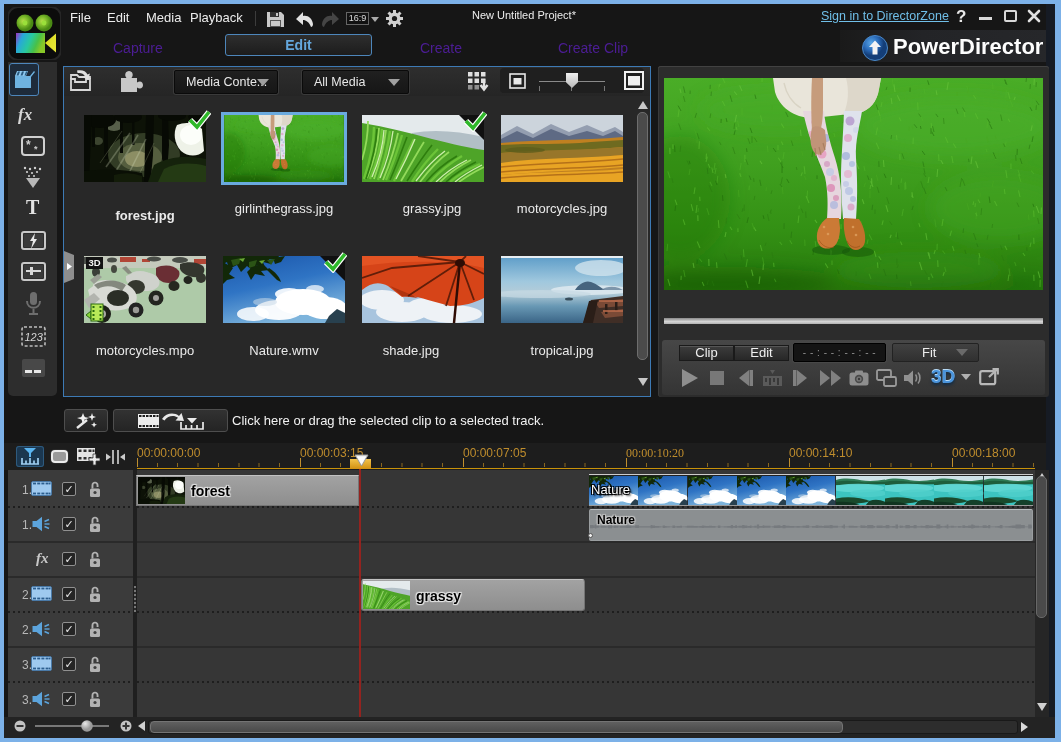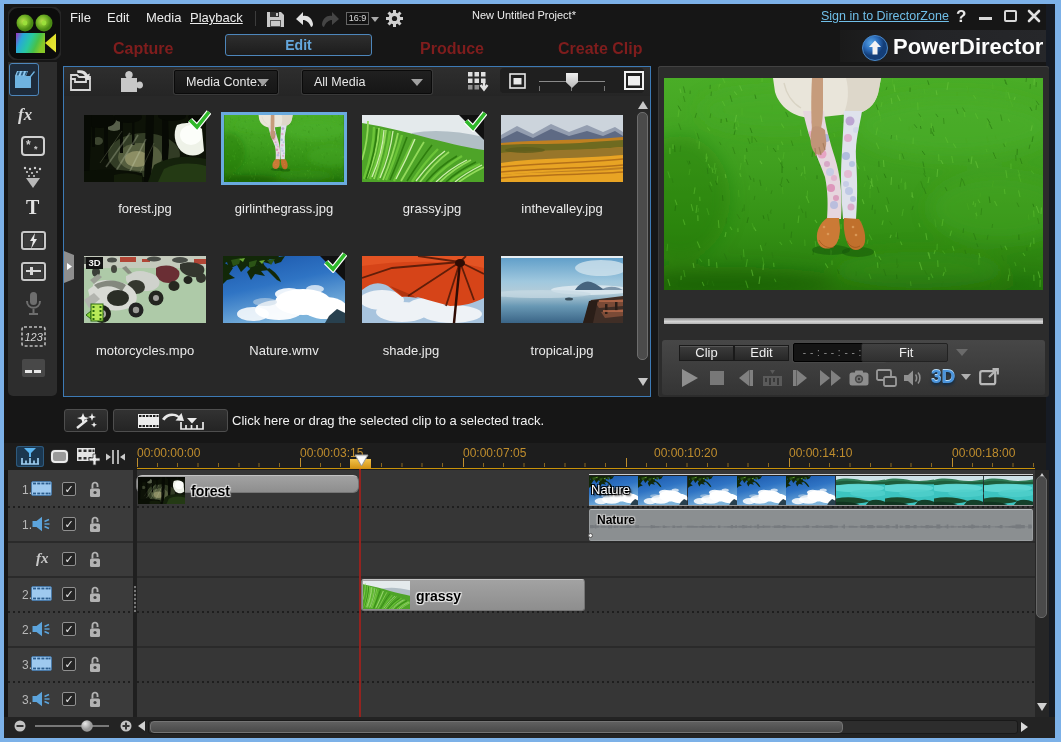--- a/index.html
+++ b/index.html
@@ -8,21 +8,21 @@
 .abs { position:absolute; }
 #win { position:absolute; left:4px; top:4px; width:1051px; height:734px; background:#161616; }
 #winedge { position:absolute; left:1046px; top:4px; width:9px; height:734px; background:#161b24; }
 
 
 .menu { position:absolute; top:10px; color:#ececec; font-size:13px; }
 #titletext { position:absolute; left:472px; top:9px; color:#ececec; font-size:11px; }
 #signin { position:absolute; left:821px; top:9px; color:#70bfe8; font-size:12.5px; text-decoration:underline; }
 
 
-.tab { position:absolute; color:#7f1d1d; font-size:16px; font-weight:bold; }
+.tab { position:absolute; color:#4c1d95; font-size:14px; font-weight:normal; }
 #editbtn { position:absolute; left:225px; top:34px; width:147px; height:22px; border:1px solid #4d86bb; border-radius:3px; background:linear-gradient(#2e2e2e,#1c1c1c); color:#64a7dc; font-size:14px; font-weight:bold; text-align:center; line-height:21px; }
 #pdtext { position:absolute; left:893px; top:34px; color:#fdfdfd; font-size:22px; font-weight:bold; }
 
 
 #mediapanel { position:absolute; left:63px; top:66px; width:588px; height:331px; background:#282828; border:1px solid #3d7ab5; }
 #mtoolbar { position:absolute; left:64px; top:67px; width:586px; height:29px; background:linear-gradient(#2e2e2e,#252525); }
 .dd { position:absolute; top:70px; height:24px; background:linear-gradient(#202020,#161616); border:1px solid #0a0a0a; box-shadow:0 0 0 1px #3a3a3a; border-radius:2px; color:#e8e8e8; font-size:12.5px; line-height:22px; padding-left:11px; }
 .dd .arr { position:absolute; right:8px; top:8px; width:0; height:0; border-left:6px solid transparent; border-right:6px solid transparent; border-top:7px solid #a0a0a0; }
 #zoominset { position:absolute; left:500px; top:68px; width:144px; height:25px; background:#1f1f1f; border-radius:4px; }
 
@@ -31,21 +31,21 @@
 #mscroll { position:absolute; left:636px; top:97px; width:13px; height:292px; }
 #mscrollthumb { position:absolute; left:637px; top:112px; width:11px; height:248px; background:#4b4b4b; border:1px solid #6e6e6e; border-radius:5px; }
 
 
 #prevpanel { position:absolute; left:658px; top:66px; width:391px; height:331px; background:#2c2c2c; border-radius:3px; box-shadow:inset 0 1px 0 #424242, inset 1px 0 0 #3a3a3a; }
 #video { position:absolute; left:664px; top:78px; width:379px; height:212px; overflow:hidden; background:#1e7a0e; }
 #seekbar { position:absolute; left:664px; top:318px; width:379px; height:6px; background:linear-gradient(#8a8a8a,#d6d6d6 60%,#b0b0b0); }
 #controls { position:absolute; left:662px; top:340px; width:383px; height:55px; background:linear-gradient(#474747,#343434); border-radius:3px; }
 .pbtn { position:absolute; top:345px; height:16px; background:linear-gradient(#3c3c3c,#272727); border:1px solid #1a1a1a; box-shadow:inset 0 1px 0 #565656; color:#f0f0f0; font-size:13px; text-align:center; line-height:14px; }
 #timecode { position:absolute; left:793px; top:343px; width:93px; height:19px; background:#141414; border:1px solid #000; box-shadow:0 0 0 1px #484848; border-radius:2px; color:#909090; font-size:10px; text-align:center; line-height:18px; letter-spacing:0.5px; }
-#fitdd { position:absolute; left:861px; top:343px; width:87px; height:19px; background:linear-gradient(#414141,#303030); border:1px solid #222; border-radius:2px; color:#ececec; font-size:13px; line-height:17px; padding-left:37px; }
+#fitdd { position:absolute; left:892px; top:343px; width:87px; height:19px; background:linear-gradient(#414141,#303030); border:1px solid #222; border-radius:2px; color:#ececec; font-size:13px; line-height:17px; padding-left:29px; }
 #fitarr { position:absolute; left:956px; top:349px; width:0; height:0; border-left:6px solid transparent; border-right:6px solid transparent; border-top:7px solid #6a6a6a; }
 
 
 .tbtn { position:absolute; top:409px; height:23px; background:linear-gradient(#323232,#242424); border:1px solid #4e4e4e; border-radius:3px; }
 #ttext { position:absolute; left:232px; top:413px; color:#f2f2f2; font-size:13px; }
 
 
 #ruler { position:absolute; left:4px; top:443px; width:1042px; height:27px; background:#1d1d1d; }
 .rlicon { position:absolute; top:446px; height:21px; border-radius:3px; }
 .tcode { position:absolute; top:446px; color:#bf8d2d; font-size:12px; }
@@ -73,21 +73,21 @@
 </style>
 </head>
 <body>
 <div id="win"></div>
 <div class="abs" style="left:840px;top:30px;width:206px;height:32px;background:linear-gradient(90deg,#1a1a1a,#232427 40%,#26272a);"></div>
 <div id="winedge"></div>
 
 <div class="menu" style="left:70px;">File</div>
 <div class="menu" style="left:107px;">Edit</div>
 <div class="menu" style="left:146px;">Media</div>
-<div class="menu" style="left:190px;text-decoration:underline;">Playback</div>
+<div class="menu" style="left:190px;">Playback</div>
 <div class="abs" style="left:255px;top:11px;width:1px;height:15px;background:#3c3c3c;"></div>
 <svg class="abs" style="left:266px;top:11px;" width="19" height="17" viewBox="0 0 19 17">
   <path d="M1 1 h14 l3 3 v12 h-17 z" fill="#c9c9c9"></path>
   <rect x="4" y="1" width="9" height="5" fill="#333"></rect>
   <rect x="10" y="2" width="2" height="3" fill="#c9c9c9"></rect>
   <rect x="4" y="9" width="11" height="7" fill="#555"></rect>
   <rect x="5" y="10" width="9" height="5" fill="#c9c9c9"></rect>
 </svg>
 <svg class="abs" style="left:294px;top:10px;" width="20" height="18" viewBox="0 0 20 18">
   <path d="M2 9 L9 2 L9 6 C14 5 18 8 19 14 C19 16 18 17 17 17 C15 12 12 10 9 10 L9 15 Z" fill="#e2e2e2"></path>
@@ -147,21 +147,21 @@
   <circle cx="17" cy="16" r="8.5" fill="url(#reel)"></circle>
   <circle cx="36" cy="16" r="8.5" fill="url(#reel)"></circle>
   <circle cx="17" cy="16" r="2.4" fill="#9adf3a"></circle>
   <circle cx="36" cy="16" r="2.4" fill="#9adf3a"></circle>
   <rect x="8" y="26" width="29" height="20" fill="url(#cam)"></rect>
   <path d="M37 36 L48 26.5 L48 45.5 Z" fill="url(#lens)"></path>
 </svg>
 
 <div class="tab" style="left:113px;top:40px;">Capture</div>
 <div id="editbtn">Edit</div>
-<div class="tab" style="left:420px;top:40px;">Produce</div>
+<div class="tab" style="left:420px;top:40px;">Create</div>
 <div class="tab" style="left:558px;top:40px;">Create Clip</div>
 <svg class="abs" style="left:862px;top:35px;" width="26" height="26" viewBox="0 0 26 26">
   <defs>
       <radialGradient id="pdc" cx="35%" cy="30%">
     <stop offset="0%" stop-color="#5aa8e8"></stop>
         <stop offset="60%" stop-color="#2a6ab8"></stop>
         <stop offset="100%" stop-color="#143e78"></stop>
   </radialGradient>
     </defs>
   <circle cx="13" cy="13" r="12.5" fill="url(#pdc)" stroke="#4a88c8" stroke-width="1"></circle>
@@ -220,21 +220,21 @@
 </svg>
 <svg class="abs" style="left:21px;top:358px;" width="25" height="20" viewBox="0 0 25 20">
   <rect x="1" y="1" width="23" height="18" rx="2" fill="#484848"></rect>
   <rect x="4" y="12" width="7" height="3" fill="#e8e8e8"></rect>
   <rect x="13" y="12" width="7" height="3" fill="#e8e8e8"></rect>
 </svg>
 
 <div id="mediapanel"></div>
 <div id="mtoolbar"></div>
 <div class="dd" style="left:174px;width:104px;">Media Conte...<div class="arr"></div></div>
-<div class="dd" style="left:302px;width:130px;">All Media<div class="arr"></div></div>
+<div class="dd" style="left:302px;width:107px;">All Media<div class="arr"></div></div>
 <svg class="abs" style="left:69px;top:69px;" width="24" height="24" viewBox="0 0 24 24">
   <path d="M2 10 L2 21 L21 21 L21 10 L17 10 L17 13 L6 13 L6 10 Z" fill="none" stroke="#d8d8d8" stroke-width="1.8"></path>
   <path d="M2 10 L2 6 L8 6 L10 8 L21 8 L21 10" fill="none" stroke="#d8d8d8" stroke-width="1.8"></path>
   <path d="M8 1.5 C13 0.5 17 2 18.5 5.5 L21 4.5 L19 10.5 L13 8 L15.8 7 C14.5 4.5 12 3.5 8.5 4 Z" fill="#e0e0e0"></path>
 </svg>
 <svg class="abs" style="left:119px;top:70px;" width="24" height="23" viewBox="0 0 24 23">
   <path d="M2 8 L7.5 8 C4.8 4.8 6.8 1 10 1 C13.2 1 15.2 4.8 12.5 8 L18 8 L18 12.5 C21.2 10.2 24 12 24 15 C24 18 21.2 19.8 18 17.5 L18 22 L2 22 Z" fill="#c8c8c8"></path>
 </svg>
 <svg class="abs" style="left:468px;top:72px;" width="21" height="20" viewBox="0 0 21 20">
   <g fill="#e0e0e0">
@@ -666,24 +666,24 @@
 <div class="abs" style="left:459px;top:115px;width:0;height:0;border-left:25px solid transparent;border-top:25px solid #101010;z-index:3;"></div>
 <svg class="abs" style="left:464px;top:111px;z-index:4;" width="23" height="21" viewBox="0 0 23 21">
     <path d="M2 10 L9 17 L21 2" stroke="#fff" stroke-width="6" fill="none"></path>
     <path d="M2 10 L9 17 L21 2" stroke="#2fb82a" stroke-width="3.6" fill="none"></path>
   </svg>
 <div class="abs" style="left:320px;top:256px;width:0;height:0;border-left:25px solid transparent;border-top:25px solid #101010;z-index:3;"></div>
 <svg class="abs" style="left:324px;top:252px;z-index:4;" width="23" height="21" viewBox="0 0 23 21">
     <path d="M2 10 L9 17 L21 2" stroke="#fff" stroke-width="6" fill="none"></path>
     <path d="M2 10 L9 17 L21 2" stroke="#2fb82a" stroke-width="3.6" fill="none"></path>
   </svg>
-<div class="tlabel" style="left:76px;top:201px;">forest.jpg</div>
+<div class="tlabel" style="left:76px;top:208px;font-weight:bold;">forest.jpg</div>
 <div class="tlabel" style="left:215px;top:201px;">girlinthegrass.jpg</div>
 <div class="tlabel" style="left:363px;top:201px;">grassy.jpg</div>
-<div class="tlabel" style="left:493px;top:201px;">inthevalley.jpg</div>
+<div class="tlabel" style="left:493px;top:201px;">motorcycles.jpg</div>
 <div class="tlabel" style="left:76px;top:343px;">motorcycles.mpo</div>
 <div class="tlabel" style="left:215px;top:343px;">Nature.wmv</div>
 <div class="tlabel" style="left:342px;top:343px;">shade.jpg</div>
 <div class="tlabel" style="left:493px;top:343px;">tropical.jpg</div>
 <svg class="abs" style="left:64px;top:251px;z-index:6;" width="10" height="32" viewBox="0 0 10 32">
   <path d="M0 0 L10 4 L10 28 L0 32 Z" fill="#8e8e8e"></path>
   <path d="M3 12 L8 15.5 L3 19 Z" fill="#fff"></path>
 </svg>
 
 <div id="prevpanel"></div>
@@ -807,21 +807,21 @@
 <svg class="abs" style="left:106px;top:450px;" width="19" height="14" viewBox="0 0 19 14">
   <g stroke="#cacaca" stroke-width="1.7">
       <path d="M7 0 L7 14"></path>
       <path d="M12 0 L12 14"></path>
     </g>
   <path d="M0 3.5 L5 7 L0 10.5 Z M19 3.5 L14 7 L19 10.5 Z" fill="#cacaca"></path>
 </svg>
 <div class="tcode" style="left:137px;">00:00:00:00</div>
 <div class="tcode" style="left:300px;">00:00:03:15</div>
 <div class="tcode" style="left:463px;">00:00:07:05</div>
-<div class="tcode" style="left:654px;">00:00:10:20</div>
+<div class="tcode" style="left:626px;font-family:Liberation Serif, serif;">00:00:10:20</div>
 <div class="tcode" style="left:789px;text-align:right;">00:00:14:10</div>
 <div class="tcode" style="left:952px;">00:00:18:00</div>
 <svg class="abs" style="left:137px;top:456px;" width="900" height="11" viewBox="0 0 900 11">
   <g stroke="#8a6820" stroke-width="1">
     <path d="M20.5 7 V11 M40.5 7 V11 M61 7 V11 M81.5 7 V11 M102 7 V11 M122 7 V11 M142.5 7 V11"></path>
     <path d="M183.5 7 V11 M203.5 7 V11 M224 7 V11 M244.5 7 V11 M265 7 V11 M285 7 V11 M305.5 7 V11"></path>
     <path d="M346.5 7 V11 M366.5 7 V11 M387 7 V11 M407.5 7 V11 M428 7 V11 M448 7 V11 M468.5 7 V11"></path>
     <path d="M509.5 7 V11 M529.5 7 V11 M550 7 V11 M570.5 7 V11 M591 7 V11 M611 7 V11 M631.5 7 V11"></path>
     <path d="M672.5 7 V11 M692.5 7 V11 M713 7 V11 M733.5 7 V11 M754 7 V11 M774 7 V11 M794.5 7 V11"></path>
     <path d="M835.5 7 V11 M855.5 7 V11 M876 7 V11 M896.5 7 V11"></path>
@@ -934,21 +934,21 @@
 <div class="tnum" style="left:22px;top:693px;">3.</div>
 <svg class="abs" style="left:32px;top:691px;" width="18" height="16">
     <use href="#aticon"></use>
   </svg>
 <div class="cb" style="left:62px;top:692px;">✓</div>
 <svg class="abs" style="left:89px;top:691px;" width="12" height="17">
     <use href="#lockicon"></use>
   </svg>
 <div class="abs" style="left:134px;top:586px;width:2px;height:26px;background:repeating-linear-gradient(#777 0 2px, #2a2a2a 2px 4px);z-index:5;"></div>
 
-<div class="clip" style="left:136px;top:475px;width:223px;height:18px;background:linear-gradient(#a2a2a2,#8e8e8e);border:1px solid #757575;border-top:1px solid #c2c2c2;border-radius:6px;">
+<div class="clip" style="left:136px;top:475px;width:223px;height:31px;background:linear-gradient(#a2a2a2,#8e8e8e);border:1px solid #757575;border-top:1px solid #c2c2c2;border-radius:0;">
   <svg class="abs" style="left:1px;top:1px;" width="47" height="27" viewBox="0 0 122 67" preserveAspectRatio="none">
       <use href="#forestimg"></use>
     </svg>
   <div class="cliplabel" style="left:54px;top:7px;font-size:14px;font-weight:bold;color:#000;text-shadow:-1px -1px 1px #e8e8e8,1px -1px 1px #e8e8e8,-1px 1px 1px #e8e8e8,1px 1px 1px #e8e8e8;">forest</div>
 </div>
 <div class="clip" style="left:589px;top:474px;width:444px;background:#222;border-top:1px solid #cccccc;border-bottom:1px solid #9a9a9a;overflow:hidden;">
   <svg class="abs" style="left:0.0px;top:1px;" width="49.3" height="29" viewBox="0 0 122 67" preserveAspectRatio="none">
       <use href="#natureimg"></use>
     </svg>
   <svg class="abs" style="left:49.3px;top:1px;" width="49.3" height="29" viewBox="0 0 122 67" preserveAspectRatio="none">

